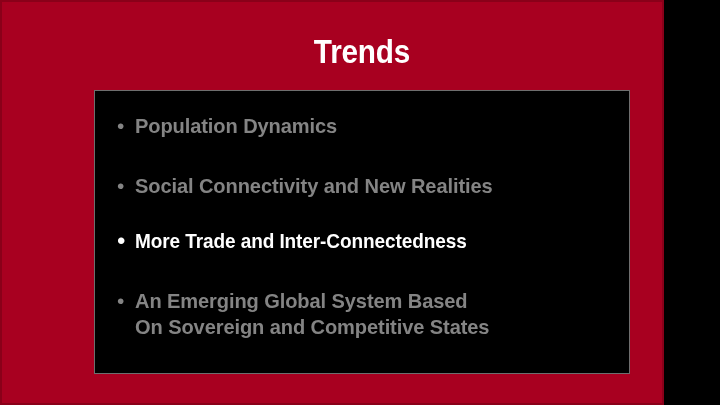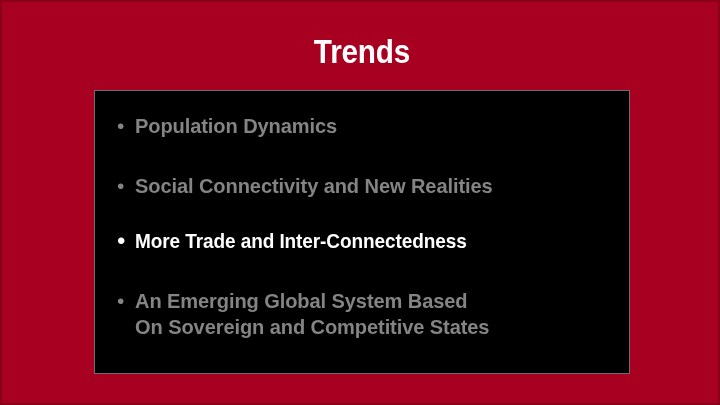--- a/index.html
+++ b/index.html
@@ -2,21 +2,21 @@
 <html><head>
 <meta charset="utf-8">
 <style>
   html, body {
     margin: 0;
     padding: 0;
     background: #000;
   }
   #slide {
     position: relative;
-    width: 720px;
+    width: 664px;
     height: 405px;
     overflow: hidden;
     background: #a80020;
     box-sizing: border-box;
     border: 2px solid #8a0019;
     font-family: "Liberation Sans", "DejaVu Sans", sans-serif;
     -webkit-font-smoothing: antialiased;
   }
 
   

